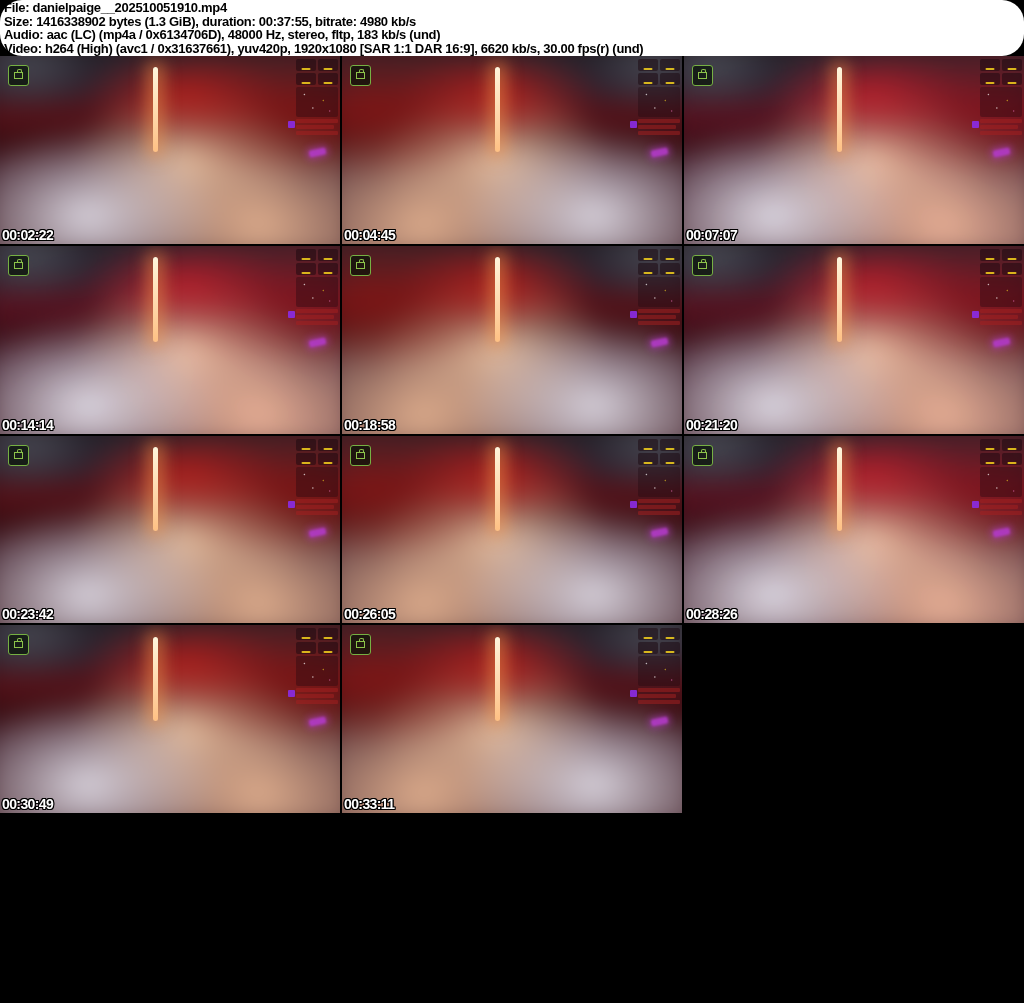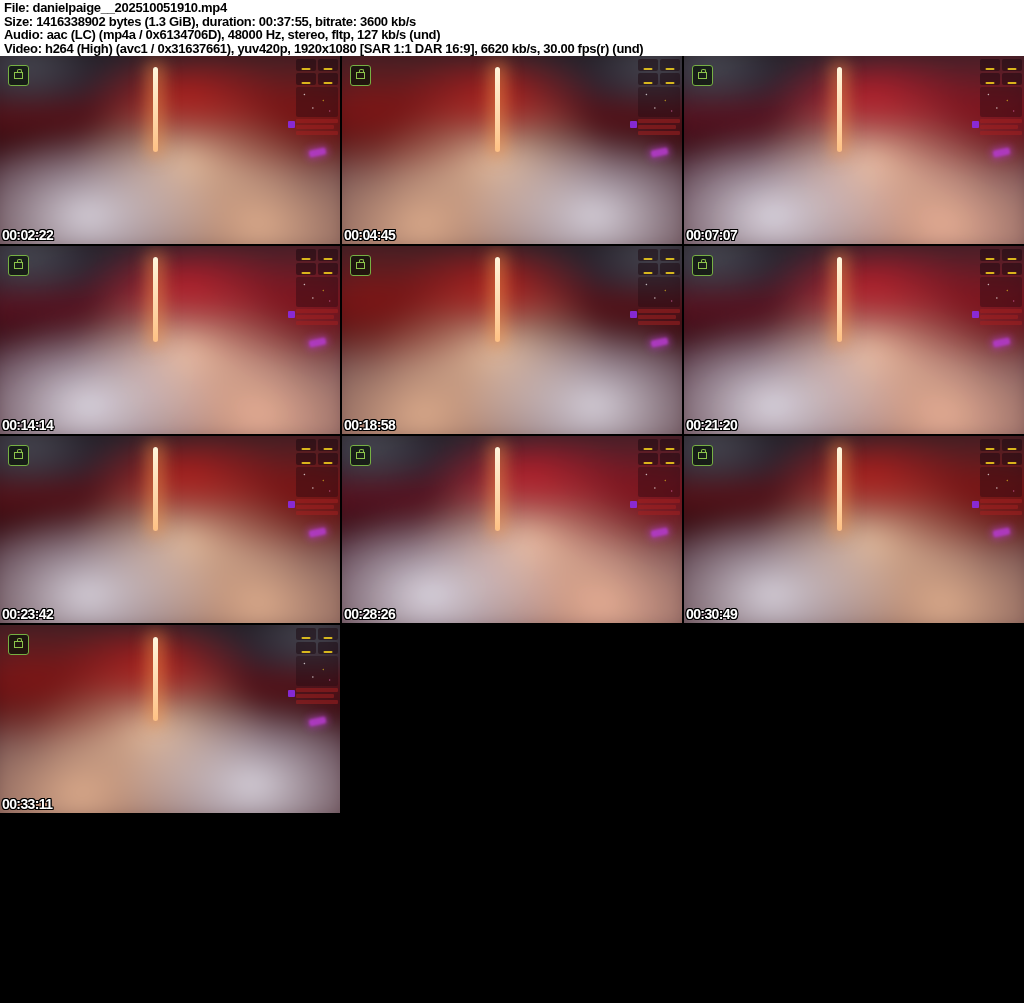--- a/index.html
+++ b/index.html
@@ -1,21 +1,21 @@
 <!DOCTYPE html>
 <html><head>
 <meta charset="utf-8">
 <style>
   * { margin:0; padding:0; box-sizing:border-box; }
   html,body { width:1024px; height:1003px; background:#000; overflow:hidden;
               font-family:"Liberation Sans", sans-serif; }
 
   
   .header { width:1024px; height:56px; background:#ffffff; color:#000;
-            padding:1px 0 0 4px; }
+            padding:1px 0 0 4px;border-radius:22px; }
   .header div { font-size:13px; font-weight:700; line-height:13.5px;
                 letter-spacing:-0.3px; white-space:nowrap; }
 
   
   .grid { width:1024px; height:947px; display:grid;
           grid-template-columns:repeat(3,1fr);
           grid-template-rows:repeat(5,1fr);
           gap:2px; background:#000; }
 
   .cell { position:relative; overflow:hidden; background:#2a1016; }
@@ -78,22 +78,22 @@
   .ts { position:absolute; left:2px; bottom:1px; color:#fff;
         font-size:14px; font-weight:700; letter-spacing:-0.6px;
         text-shadow: 1px 0 0 #000, -1px 0 0 #000, 0 1px 0 #000, 0 -1px 0 #000,
                      1px 1px 0 #000, -1px -1px 0 #000, 1px -1px 0 #000, -1px 1px 0 #000; }
 </style>
 </head>
 <body>
 
 <div class="header">
   <div>File: danielpaige__202510051910.mp4</div>
-  <div>Size: 1416338902 bytes (1.3 GiB), duration: 00:37:55, bitrate: 3600 kb/s</div>
-  <div>Audio: aac (LC) (mp4a / 0x6134706D), 48000 Hz, stereo, fltp, 127 kb/s (und)</div>
+  <div>Size: 1416338902 bytes (1.3 GiB), duration: 00:37:55, bitrate: 4980 kb/s</div>
+  <div>Audio: aac (LC) (mp4a / 0x6134706D), 48000 Hz, stereo, fltp, 183 kb/s (und)</div>
   <div>Video: h264 (High) (avc1 / 0x31637661), yuv420p, 1920x1080 [SAR 1:1 DAR 16:9], 6620 kb/s, 30.00 fps(r) (und)</div>
 </div>
 
 <div class="grid">
     <div class="cell v0">
     <div class="scene"></div>
     <div class="lamp"></div>
     <div class="badge">
         <span></span>
       </div>
@@ -238,20 +238,42 @@
       </div>
       <div class="speckle"></div>
       <div class="chatline"></div>
       <div class="chatline c2"></div>
       <div class="chatline"></div>
       <div class="pdot"></div>
       <div class="gift"></div>
     </div>
     <span class="ts">00:23:42</span>
   </div>
+    <div class="cell v1">
+    <div class="scene"></div>
+    <div class="lamp"></div>
+    <div class="badge">
+        <span></span>
+      </div>
+    <div class="overlay">
+      <div class="tiles">
+        <div class="tile"></div>
+          <div class="tile"></div>
+        <div class="tile"></div>
+          <div class="tile"></div>
+      </div>
+      <div class="speckle"></div>
+      <div class="chatline"></div>
+      <div class="chatline c2"></div>
+      <div class="chatline"></div>
+      <div class="pdot"></div>
+      <div class="gift"></div>
+    </div>
+    <span class="ts">00:26:05</span>
+  </div>
     <div class="cell v2">
     <div class="scene"></div>
     <div class="lamp"></div>
     <div class="badge">
         <span></span>
       </div>
     <div class="overlay">
       <div class="tiles">
         <div class="tile"></div>
           <div class="tile"></div>

